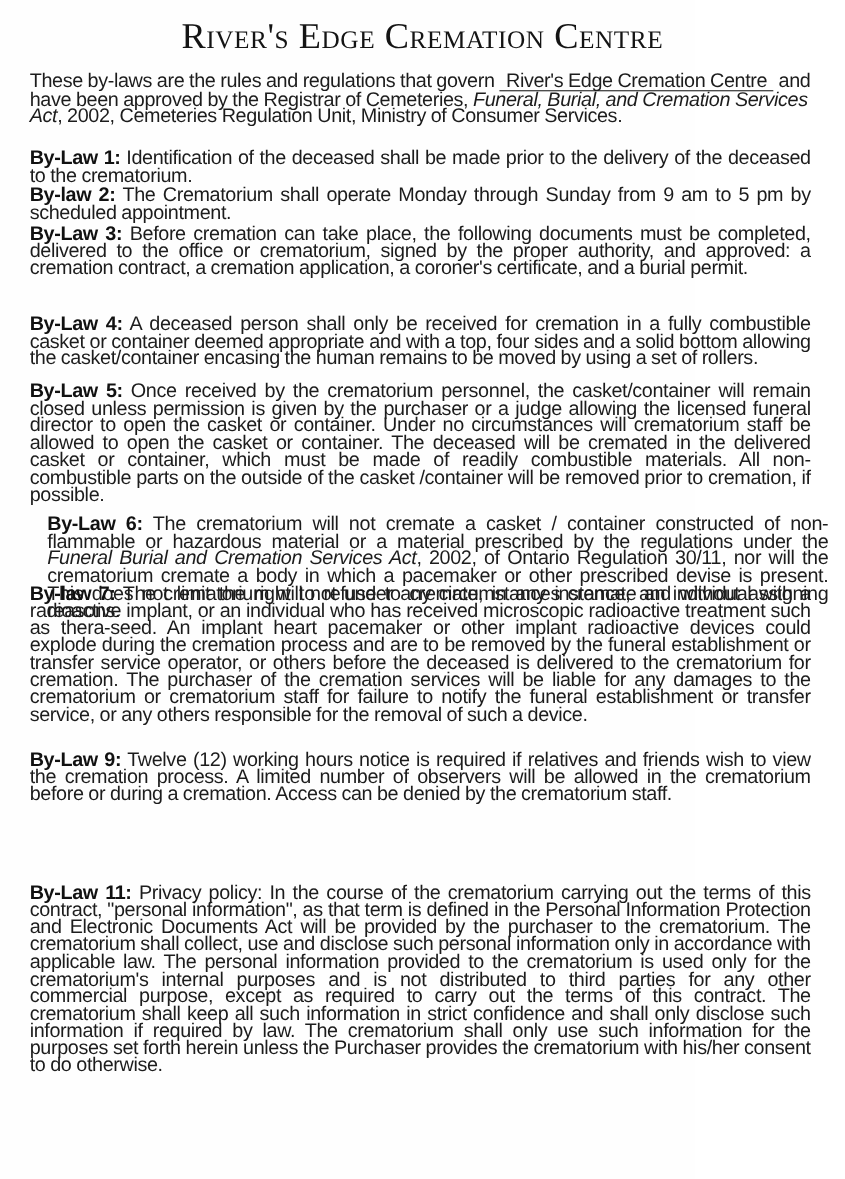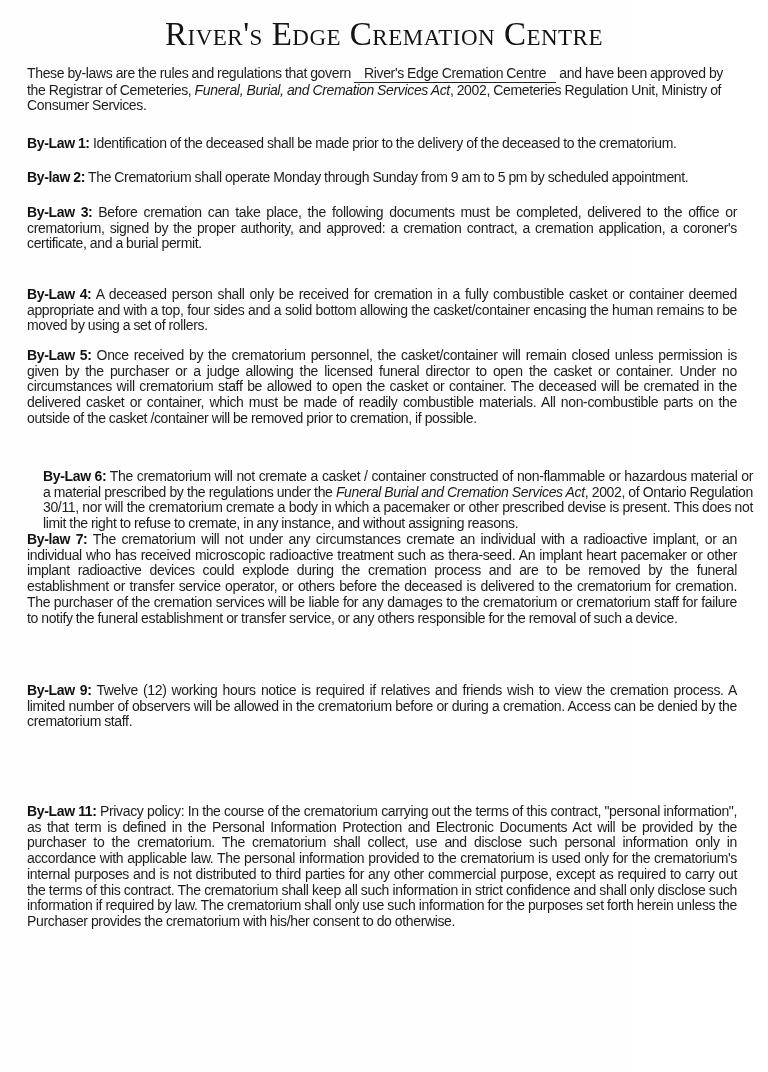--- a/index.html
+++ b/index.html
@@ -33,21 +33,21 @@
       letter-spacing: 0.5px;
       color: #141414;
       font-variant: small-caps;
       line-height: 40px;
     }
     .body-text {
       position: absolute;
       left: 27px;
       width: 710px;
       font-family: "Liberation Sans", "DejaVu Sans", sans-serif;
-      font-size: 14px;
+      font-size: 18px;
       line-height: 15.7px;
       color: #1c1c1c;
       text-align: justify;
       letter-spacing: -0.35px;
       word-spacing: -0.3px;
     }
     .intro { top: 66px; text-align: left; }
     .fill-in {
       display: inline-block;
       border-bottom: 1px solid #222;

